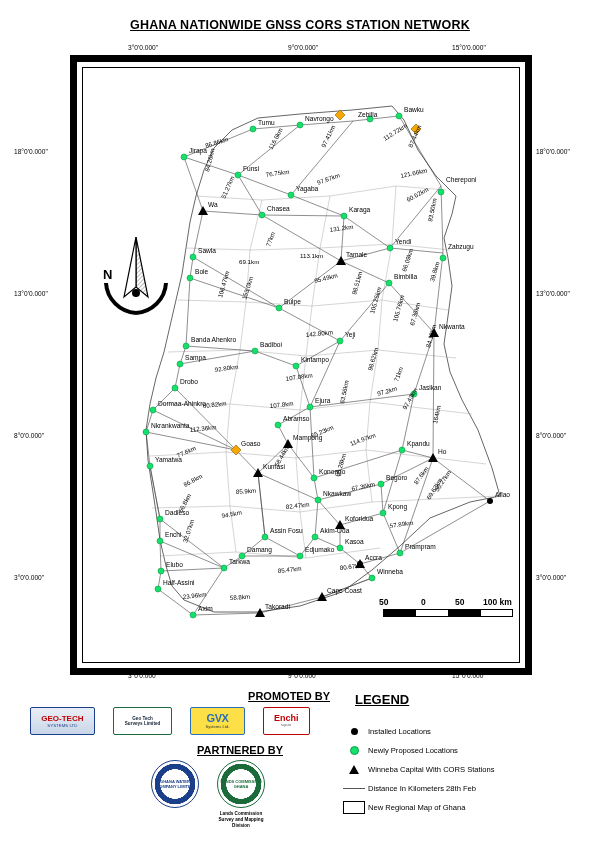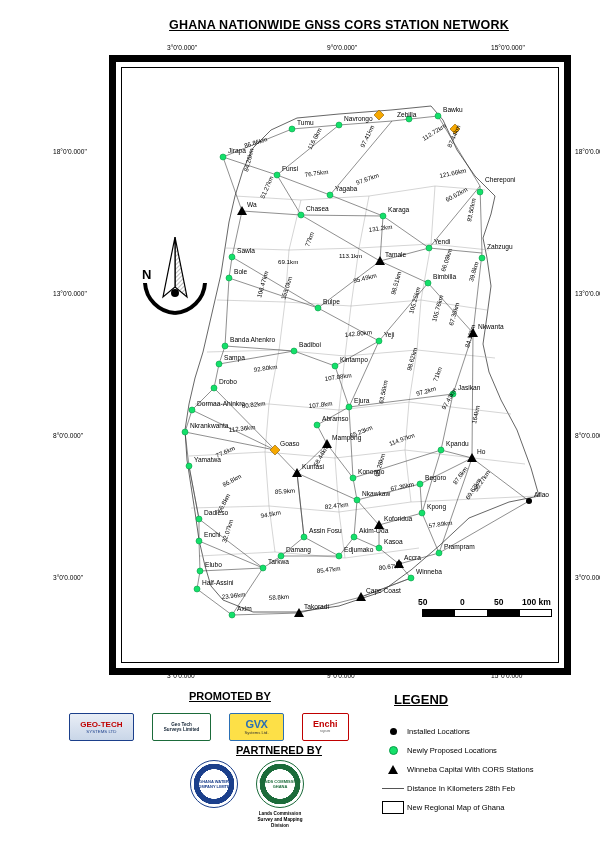--- a/index.html
+++ b/index.html
@@ -1,21 +1,21 @@
 <!DOCTYPE html>
 <html><head>
 <meta charset="utf-8">
 <style>
   html,body{margin:0;padding:0;}
   body{
     width:600px;height:849px;background:#ffffff;
     font-family:"Liberation Sans", sans-serif;
     color:#000;position:relative;overflow:hidden;
   }
-  .page{position:absolute;inset:0;margin-left:39px;}
+  .page{position:absolute;inset:0;}
 
   
   .main-title{
     position:absolute;top:18px;left:0;width:600px;text-align:center;
     font-size:12.5px;font-weight:bold;letter-spacing:.2px;
     text-decoration:underline;
   }
   .sub-title{
     position:absolute;top:84px;left:0;width:600px;text-align:center;
     font-size:11.5px;font-weight:bold;text-decoration:underline;
@@ -50,28 +50,28 @@
   .scalebar{position:relative;height:8px;border:1px solid #000;box-sizing:border-box;display:flex;}
   .scalebar div{flex:1;border-right:1px solid #000;box-sizing:border-box;}
   .scalebar div:last-child{border-right:none;}
   .scalebar .fill{background:#000;}
 
   
   .northarrow{position:absolute;left:98px;top:235px;width:76px;height:86px;}
 
   
   .promoted{
-    position:absolute;left:150px;top:690px;width:180px;text-align:left;
+    position:absolute;left:150px;top:690px;width:180px;text-align:right;
     font-size:11px;font-weight:bold;text-decoration:underline;
   }
   .partnered{
     position:absolute;left:150px;top:744px;width:180px;text-align:center;
     font-size:11px;font-weight:bold;text-decoration:underline;
   }
-  .logos-row{position:absolute;left:30px;top:707px;width:280px;height:34px;display:flex;align-items:flex-end;gap:18px;}
+  .logos-row{position:absolute;left:30px;top:707px;width:280px;height:34px;display:flex;align-items:flex-start;gap:18px;}
   .logo{height:26px;display:flex;align-items:center;justify-content:center;border-radius:2px;}
   .logo-geotech{width:72px;background:linear-gradient(#e9eef6,#c9d6e8);border:1px solid #1b3f8b;}
   .logo-geotech .t1{font-size:8px;font-weight:bold;color:#c00000;line-height:8px;}
   .logo-geotech .t2{font-size:4.4px;color:#1b3f8b;line-height:5px;}
   .logo-gts{width:66px;background:#fff;border:1px solid #1b6b3a;}
   .logo-gts .t1{font-size:4.6px;font-weight:bold;color:#123;line-height:5.2px;}
   .logo-gvx{width:60px;background:#fde047;border:1px solid #2a6fb5;}
   .logo-gvx .t1{font-size:11px;font-weight:bold;color:#2a6fb5;letter-spacing:-.5px;line-height:11px;}
   .logo-gvx .t2{font-size:4.2px;color:#333;line-height:5px;}
   .logo-etkes{width:52px;background:#fff;border:1px solid #c00000;}

